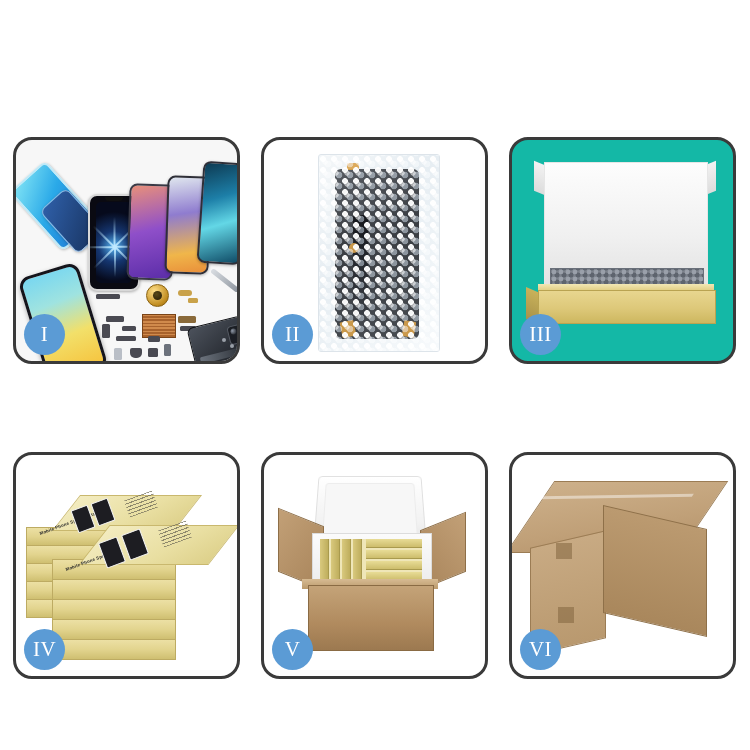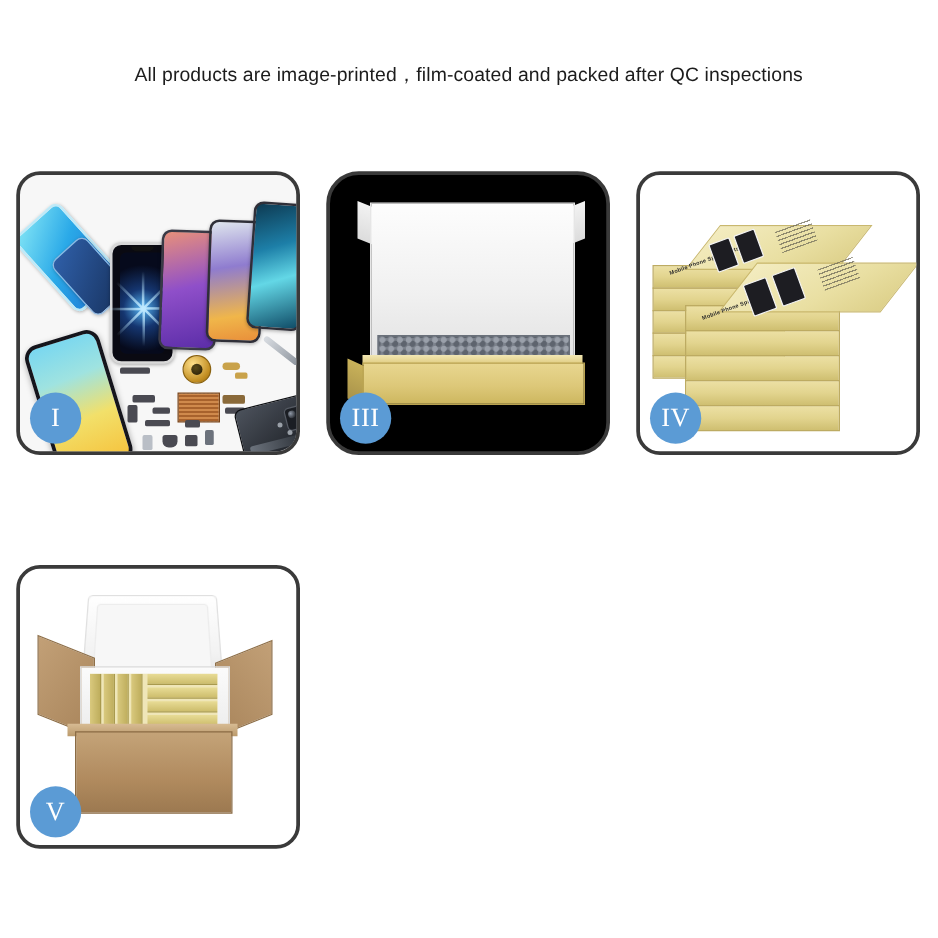--- a/index.html
+++ b/index.html
@@ -197,21 +197,21 @@
     mix-blend-mode:screen;
   }
   .bubbles2{
     position:absolute;inset:0;
     background:
       radial-gradient(circle at 4px 4px, rgba(255,255,255,.55) 2.4px, rgba(255,255,255,0) 3px) 2px 3px/11px 11px;
   }
   .tape{position:absolute;background:#d9a24a;border-radius:1px;opacity:.9;}
 
   
-  .p3{background:#000000;border-radius:26px;}
+  .p3{background:#14b8a6;}
   .b3-lid{
     position:absolute;left:32px;top:22px;width:162px;height:122px;
     background:linear-gradient(180deg,#fdfdfd 0%,#f0f0f0 60%,#e3e3e3 100%);
     border:1px solid #e6e6e6;
   }
   .b3-lid-left{
     position:absolute;left:22px;top:24px;width:16px;height:30px;
     background:linear-gradient(180deg,#f2f2f2,#dcdcdc);
     transform:skewY(22deg);
   }
@@ -347,21 +347,20 @@
     position:absolute;width:16px;height:16px;
     background:rgba(130,100,62,.55);
   }
 </style>
 </head>
 <body>
 
 <div class="page">
 
   <div class="header">
-    <div class="subtitle">All products are image-printed，film-coated and packed after QC inspections</div>
   </div>
 
   <div class="grid">
 
     <div class="panel p1">
       <div class="stage">
         <div class="ph ph-blue"></div>
         <div class="ph ph-blue2"></div>
 
         <div class="ph ph-black">
@@ -404,20 +403,35 @@
             <div class="strip"></div>
           </div>
         </div>
         <div class="tool"></div>
         <div class="screw" style="left:206px;top:198px;"></div>
         <div class="screw" style="left:214px;top:204px;"></div>
       </div>
       <div class="badge">I</div>
     </div>
 
+    <div class="panel p2">
+      <div class="stage">
+        <div class="bw-bag">
+          <div class="bw-inner"></div>
+          <div class="bw-strip"></div>
+          <div class="tape" style="left:28px;top:8px;width:12px;height:7px;"></div>
+          <div class="tape" style="left:30px;top:88px;width:10px;height:10px;border-radius:50%;"></div>
+          <div class="tape" style="left:22px;top:166px;width:14px;height:16px;transform:rotate(-12deg);"></div>
+          <div class="tape" style="left:84px;top:166px;width:12px;height:16px;transform:rotate(10deg);"></div>
+          <div class="bubbles"></div>
+          <div class="bubbles2"></div>
+        </div>
+      </div>
+      <div class="badge">II</div>
+    </div>
 
     <div class="panel p3">
       <div class="stage">
         <div class="b3-lid-left"></div>
         <div class="b3-lid-right"></div>
         <div class="b3-lid"></div>
         <div class="b3-foam"></div>
         <div class="b3-rim"></div>
         <div class="b3-side"></div>
         <div class="b3-front"></div>
@@ -472,15 +486,26 @@
           <div class="yh" style="top:11px;"></div>
           <div class="yh" style="top:22px;"></div>
           <div class="yh" style="top:33px;"></div>
         </div>
         <div class="c5-frontTop"></div>
         <div class="c5-front"></div>
       </div>
       <div class="badge">V</div>
     </div>
 
+    <div class="panel p6">
+      <div class="stage">
+        <div class="c6-top"></div>
+        <div class="c6-topseam"></div>
+        <div class="c6-left c6-lskew"></div>
+        <div class="c6-right c6-rskew"></div>
+        <div class="c6-tab" style="left:44px;top:88px;"></div>
+        <div class="c6-tab" style="left:46px;top:152px;"></div>
+      </div>
+      <div class="badge">VI</div>
+    </div>
 
   </div>
 </div>
 
 </body></html>

